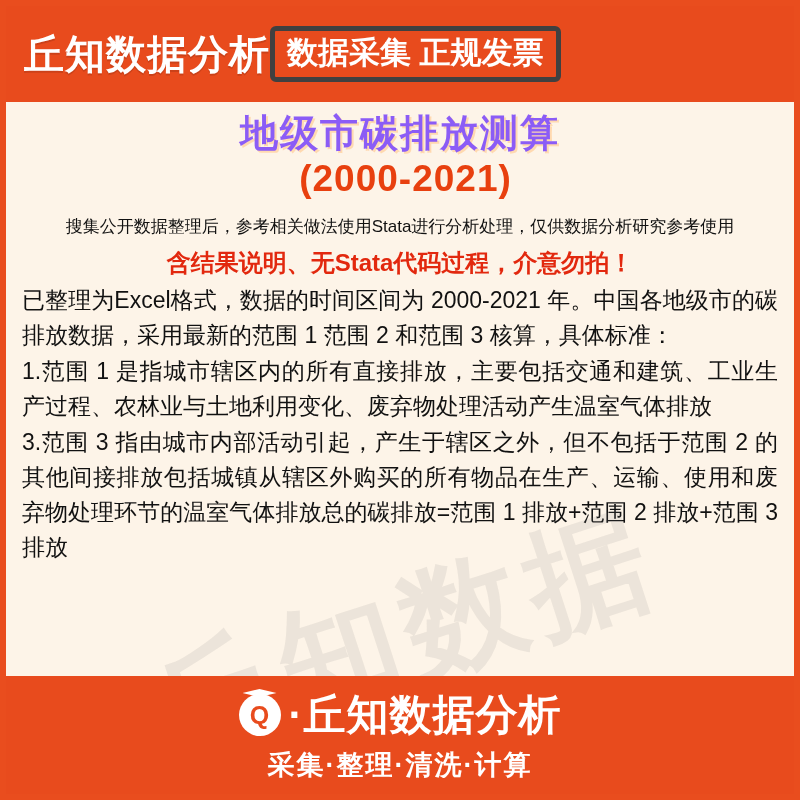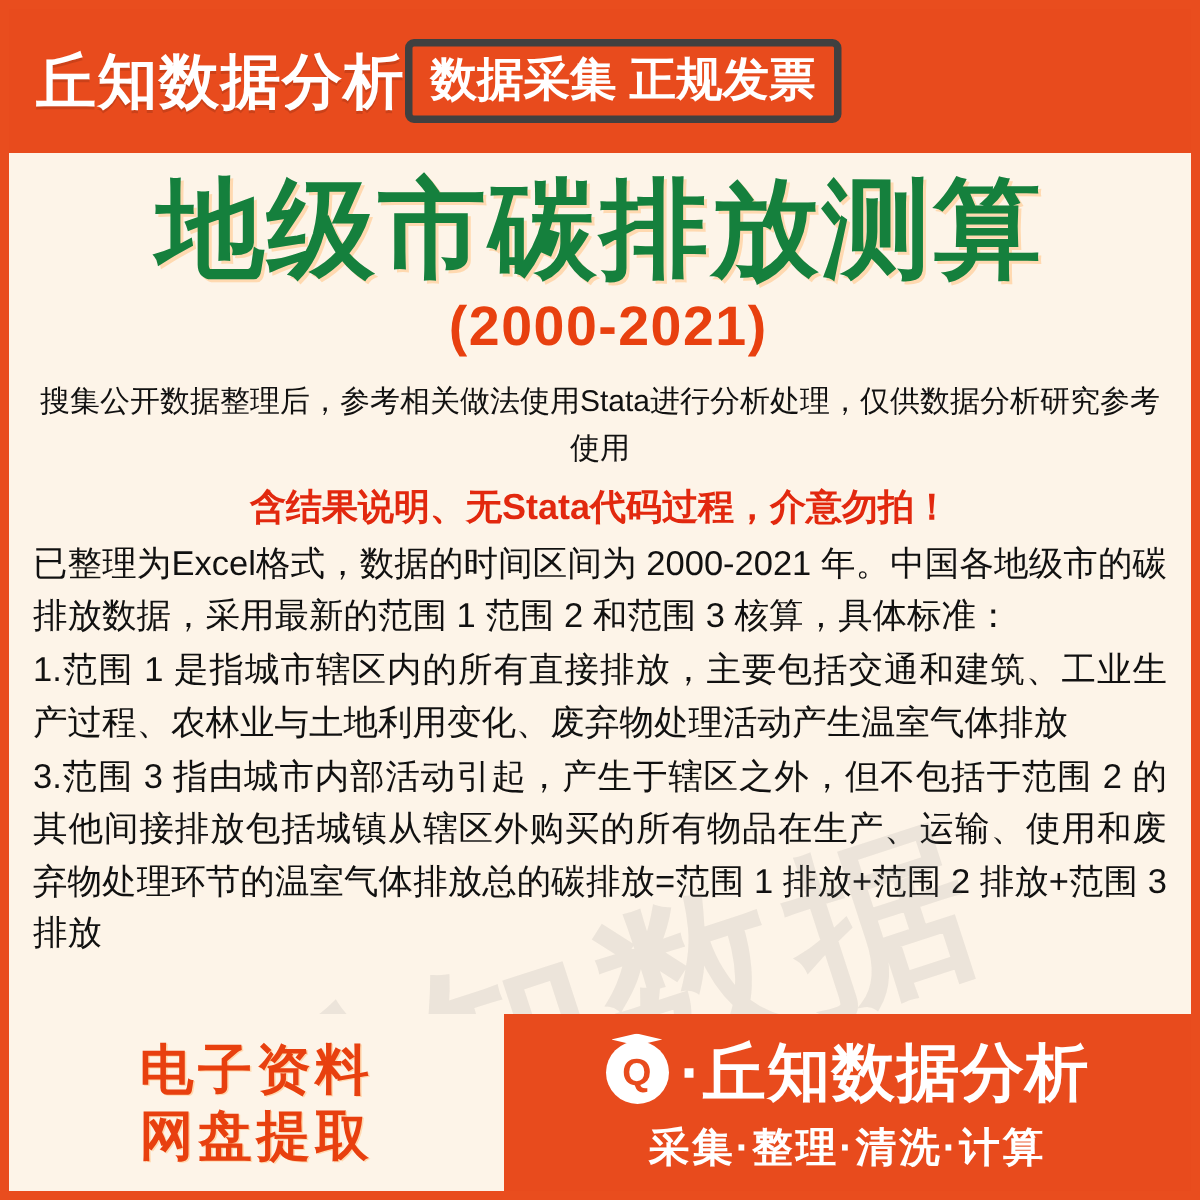--- a/index.html
+++ b/index.html
@@ -45,22 +45,22 @@
     white-space:nowrap;
     line-height:1.1;
   }
   
   .title-block{
     background:#fdf4e8;
     text-align:center;
     padding:10px 0 4px 0;
   }
   .main-title{
-    color:#15803d;
-    font-size:72px;
+    color:#8b5cf6;
+    font-size:38px;
     font-weight:bold;
     letter-spacing:2px;
     line-height:1.15;
     text-shadow:2px 2px 0 #ffd9b0;
   }
   .sub-title{
     color:#e8400f;
     font-size:37px;
     font-weight:bold;
     margin-top:2px;
@@ -68,21 +68,21 @@
     padding-left:11px;
   }
   
   .body-wrap{
     position:relative;
     padding:6px 14px 0 14px;
     color:#111111;
   }
   .lead{
     text-align:center;
-    font-size:20px;
+    font-size:17px;
     line-height:1.55;
     color:#111;
     margin:4px 6px 0 6px;
   }
   .warn{
     text-align:center;
     color:#e2280e;
     font-size:24px;
     font-weight:bold;
     margin:7px 0 4px 0;
@@ -201,24 +201,20 @@
   <div class="body-wrap">
     <div class="watermark">丘知数据</div>
     <div class="lead">搜集公开数据整理后，参考相关做法使用Stata进行分析处理，仅供数据分析研究参考使用</div>
     <div class="warn">含结果说明、无Stata代码过程，介意勿拍！</div>
     <div class="para">已整理为Excel格式，数据的时间区间为 2000-2021 年。中国各地级市的碳排放数据，采用最新的范围 1 范围 2 和范围 3 核算，具体标准：</div>
     <div class="para">1.范围 1 是指城市辖区内的所有直接排放，主要包括交通和建筑、工业生产过程、农林业与土地利用变化、废弃物处理活动产生温室气体排放</div>
     <div class="para">3.范围 3 指由城市内部活动引起，产生于辖区之外，但不包括于范围 2 的其他间接排放包括城镇从辖区外购买的所有物品在生产、运输、使用和废弃物处理环节的温室气体排放总的碳排放=范围 1 排放+范围 2 排放+范围 3 排放</div>
   </div>
 
   <div class="footer">
-    <div class="footer-left">
-      <div class="l1">电子资料</div>
-      <div class="l2">网盘提取</div>
-    </div>
     <div class="footer-right">
       <div class="fr-row1">
         <div class="logo-circle">Q</div>
         <div class="fr-brand">·丘知数据分析</div>
       </div>
       <div class="fr-row2">采集·整理·清洗·计算</div>
     </div>
   </div>
 
 </div>

